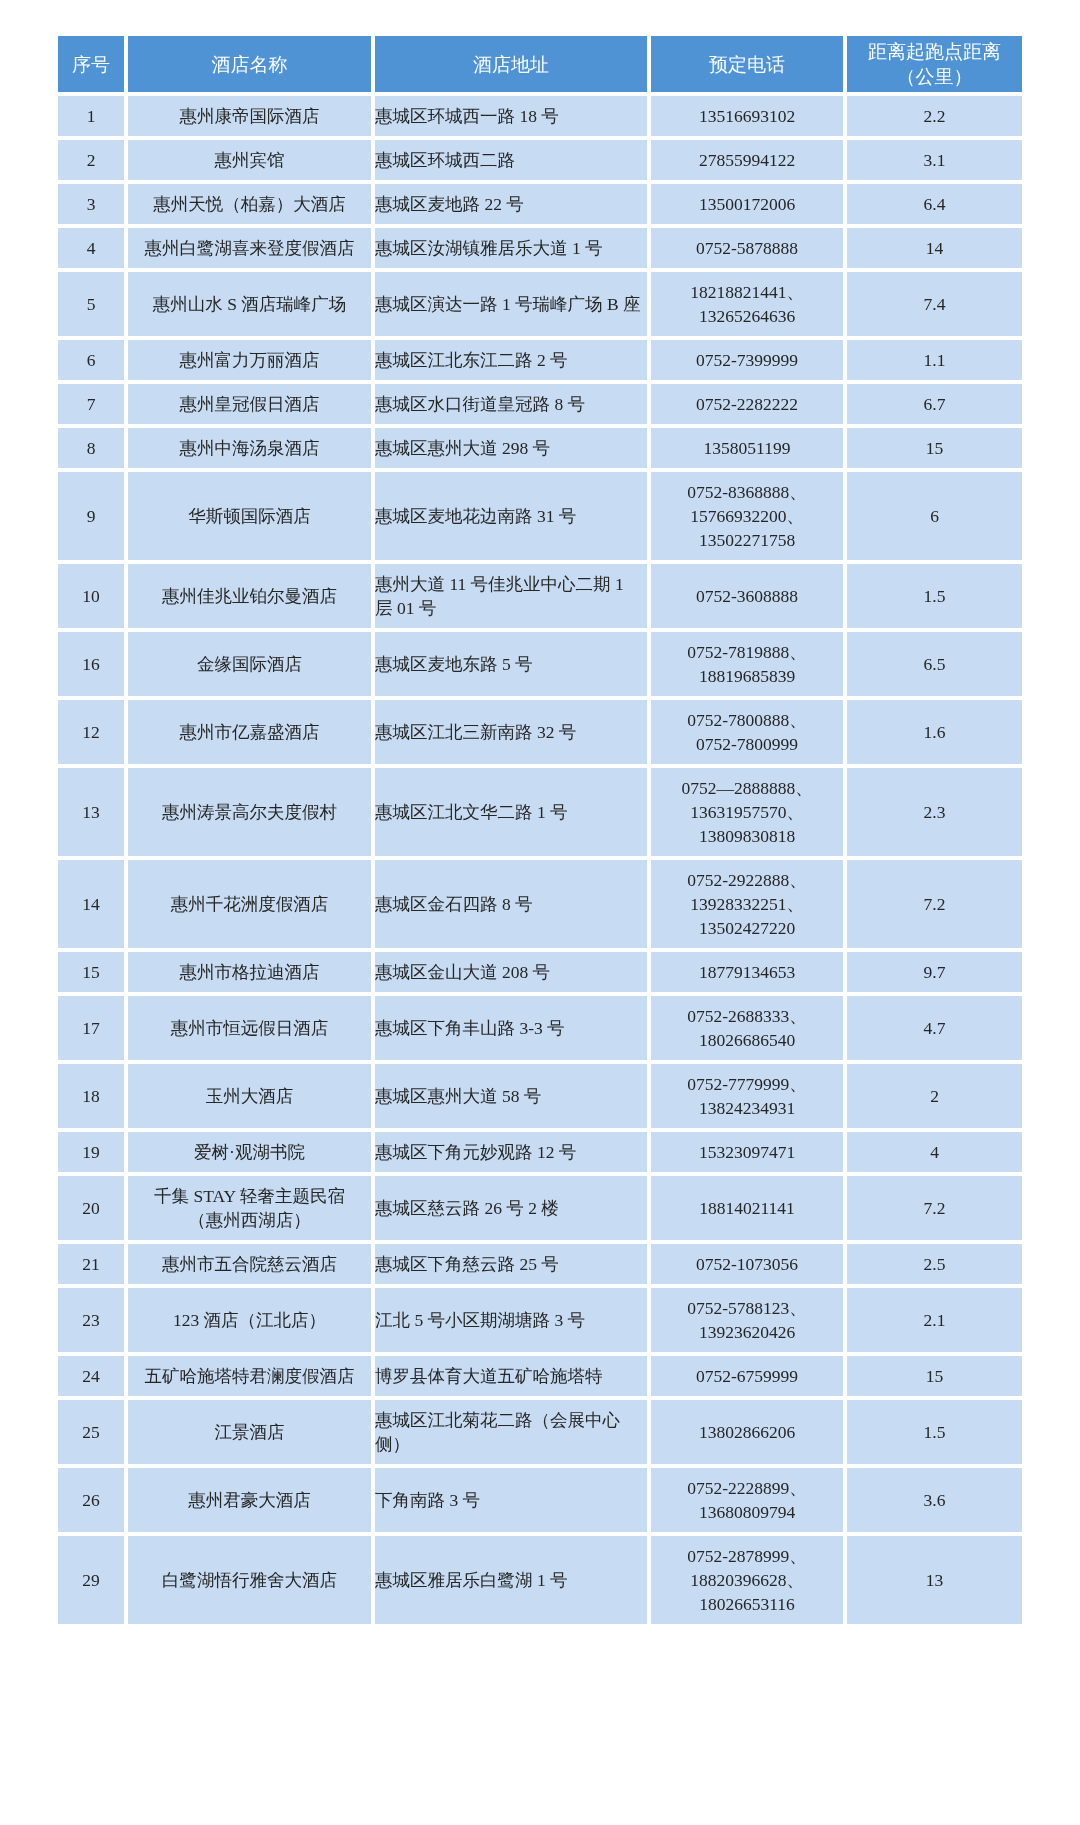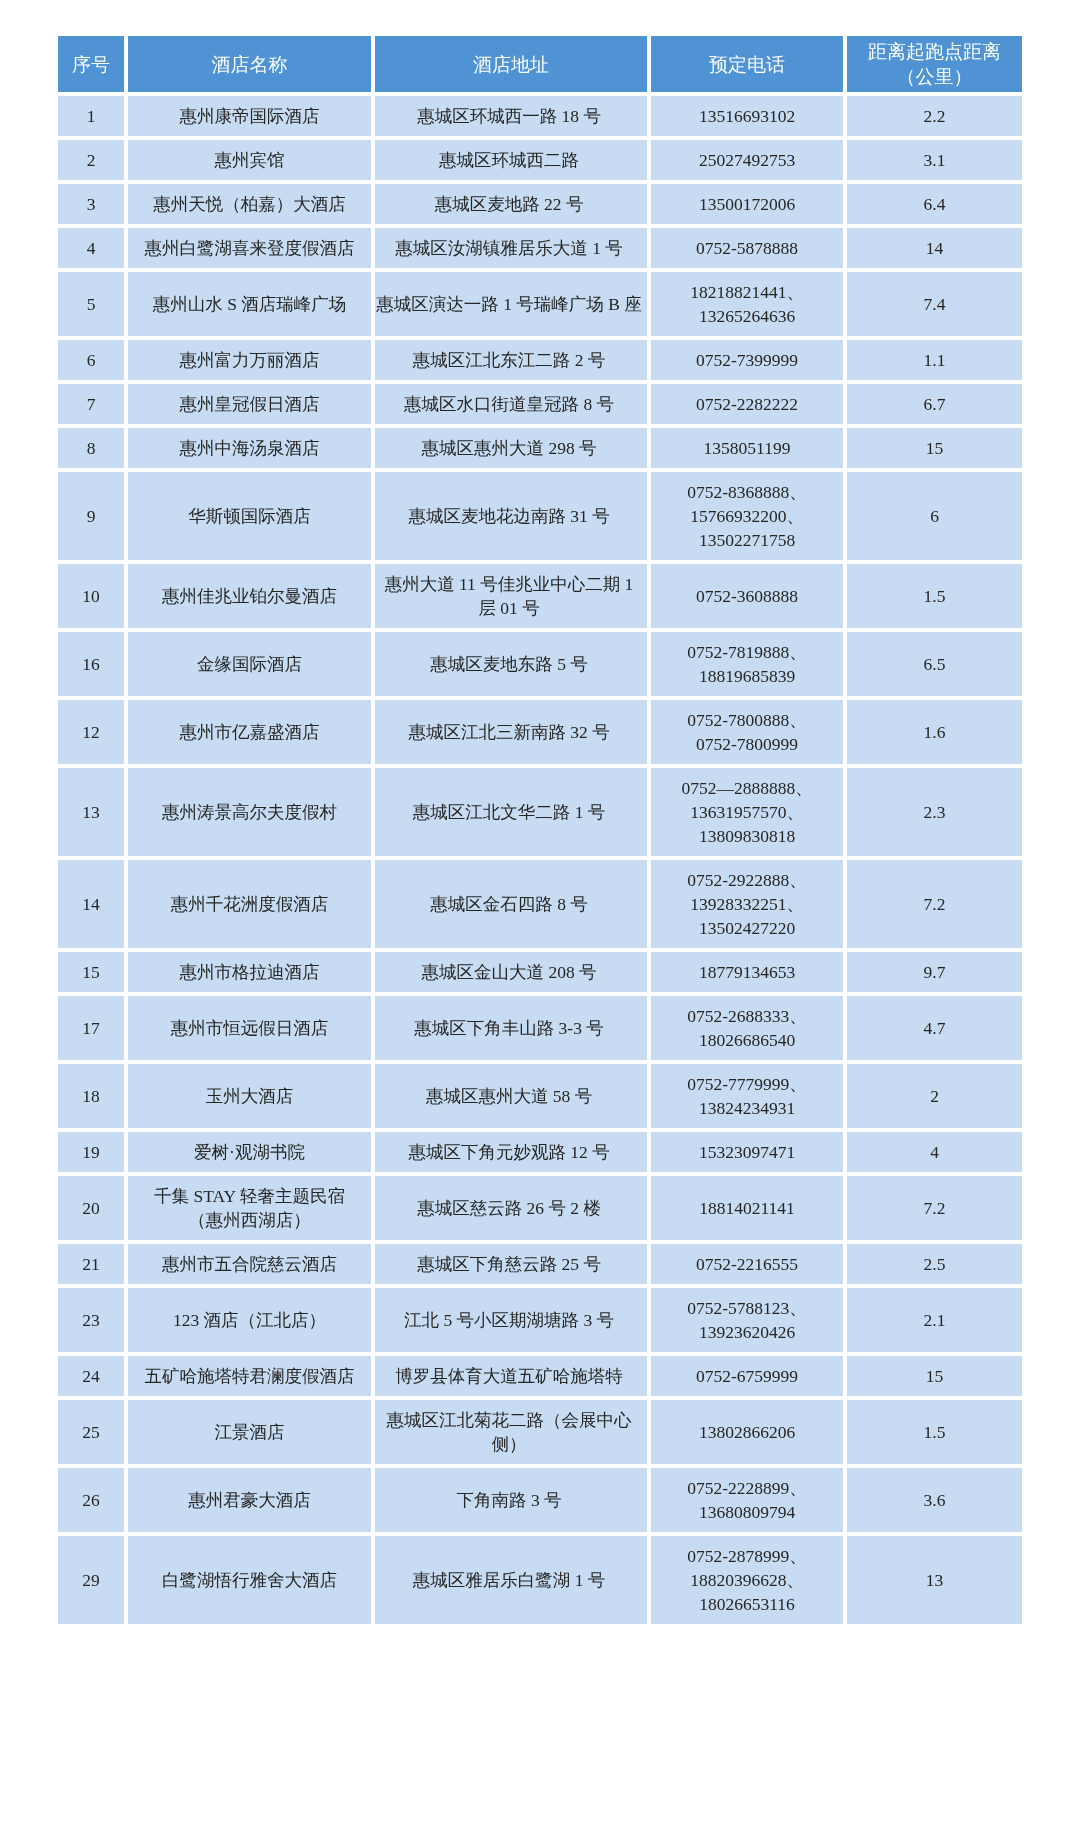--- a/index.html
+++ b/index.html
@@ -49,21 +49,21 @@
     background: var(--row-bg);
     color: var(--body-text);
     font-size: 17.5px;
     line-height: 24px;
     padding: 8px 5px;
     vertical-align: middle;
     white-space: pre-line;
     height: 40px;
   }
   td.td-no, td.td-name, td.td-phone, td.td-dist { text-align: center; }
-  td.td-addr { text-align: center; padding-left: 0; padding-right: 4px; }
+  td.td-addr { text-align: left; padding-left: 0; padding-right: 4px; }
 </style>
 </head>
 <body>
 
 <div class="page">
   <table class="hotel-table">
     <colgroup>
       <col class="c-no">
       <col class="c-name">
       <col class="c-addr">
@@ -85,21 +85,21 @@
     <td class="td-no">1</td>
     <td class="td-name">惠州康帝国际酒店</td>
     <td class="td-addr">惠城区环城西一路 18 号</td>
     <td class="td-phone">13516693102</td>
     <td class="td-dist">2.2</td>
   </tr>
         <tr>
     <td class="td-no">2</td>
     <td class="td-name">惠州宾馆</td>
     <td class="td-addr">惠城区环城西二路</td>
-    <td class="td-phone">25027492753</td>
+    <td class="td-phone">27855994122</td>
     <td class="td-dist">3.1</td>
   </tr>
         <tr>
     <td class="td-no">3</td>
     <td class="td-name">惠州天悦（柏嘉）大酒店</td>
     <td class="td-addr">惠城区麦地路 22 号</td>
     <td class="td-phone">13500172006</td>
     <td class="td-dist">6.4</td>
   </tr>
         <tr>
@@ -223,21 +223,21 @@
     <td class="td-name">千集 STAY 轻奢主题民宿
 （惠州西湖店）</td>
     <td class="td-addr">惠城区慈云路 26 号 2 楼</td>
     <td class="td-phone">18814021141</td>
     <td class="td-dist">7.2</td>
   </tr>
         <tr>
     <td class="td-no">21</td>
     <td class="td-name">惠州市五合院慈云酒店</td>
     <td class="td-addr">惠城区下角慈云路 25 号</td>
-    <td class="td-phone">0752-2216555</td>
+    <td class="td-phone">0752-1073056</td>
     <td class="td-dist">2.5</td>
   </tr>
         <tr>
     <td class="td-no">23</td>
     <td class="td-name">123 酒店（江北店）</td>
     <td class="td-addr">江北 5 号小区期湖塘路 3 号</td>
     <td class="td-phone">0752-5788123、
 13923620426</td>
     <td class="td-dist">2.1</td>
   </tr>

